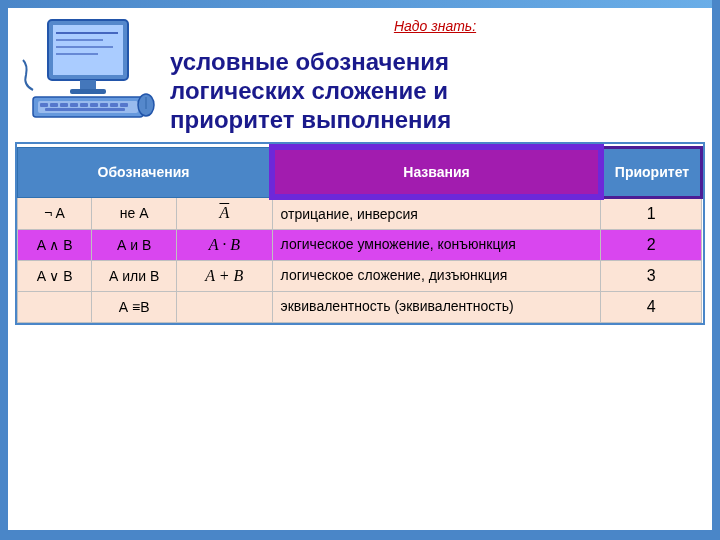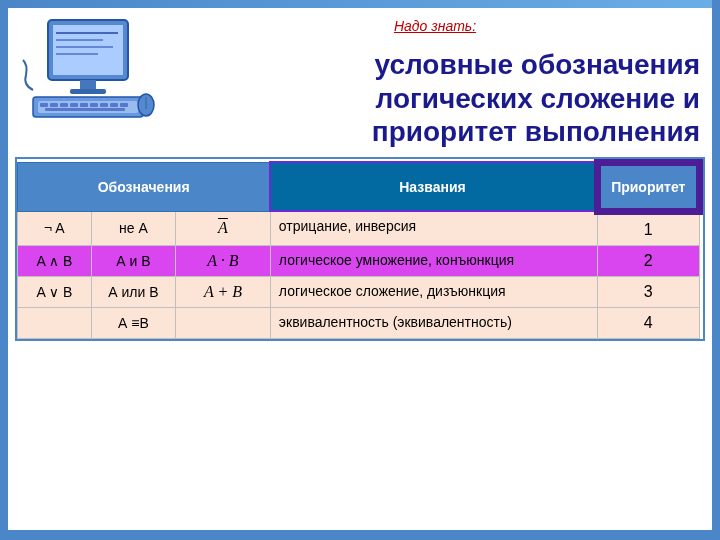--- a/index.html
+++ b/index.html
@@ -40,24 +40,24 @@
     .subtitle {
       font-size: 14px;
       color: #c00000;
       text-decoration: underline;
       font-style: italic;
       text-align: center;
       margin-bottom: 14px;
     }
 
     .title {
-      font-size: 28px;
+      font-size: 24px;
       font-weight: bold;
       color: #1a1a8c;
-      text-align: right;
+      text-align: left;
       line-height: 1.2;
     }
 
     
     .computer-img {
       position: absolute;
       left: 10px;
       top: 10px;
       width: 155px;
       height: 120px;
@@ -78,30 +78,30 @@
       border-collapse: collapse;
       font-size: 14px;
     }
 
     .col-header {
       background: #4a86c8;
       color: white;
       font-weight: bold;
       padding: 6px 8px;
       text-align: center;
-      border: 7px solid #4c1d95;
+      border: 3px solid #4c1d95;
     }
 
     .col-header-name {
-      background: #0369a1;
+      background: #a21caf;
       color: white;
       font-weight: bold;
       padding: 14px 8px;
       text-align: center;
-      border: 2px solid #6d28d9;
+      border: 6px solid #6d28d9;
     }
 
     .col-span-header {
       background: #4a86c8;
       color: white;
       font-weight: bold;
       padding: 16px 8px;
       text-align: center;
       border: 1px solid #3070b0;
     }

